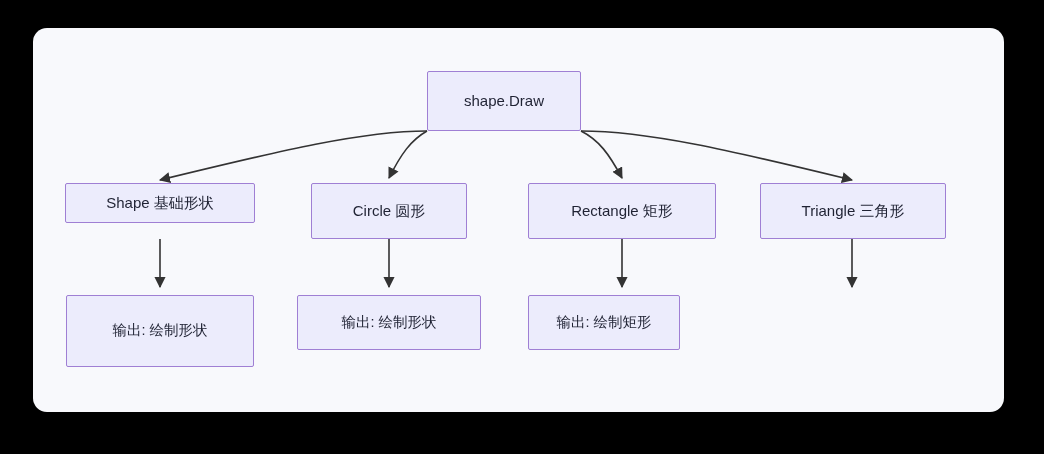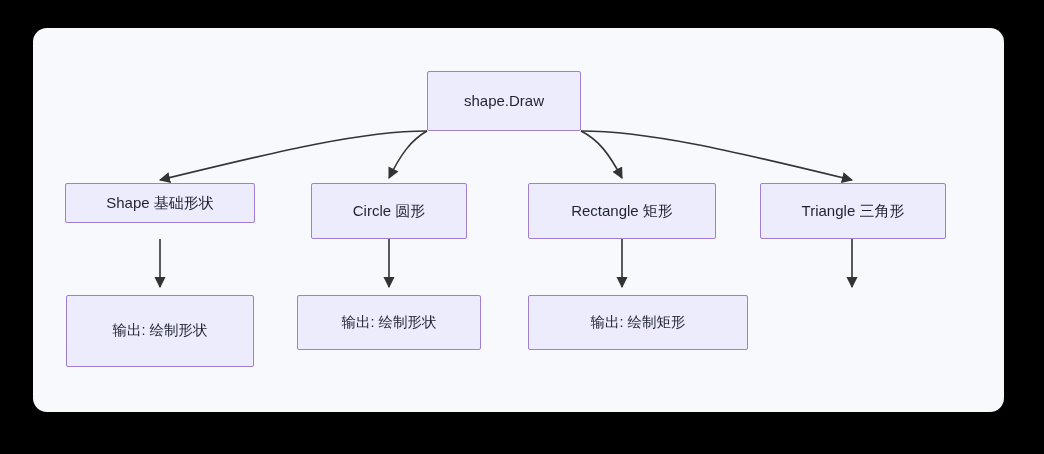--- a/index.html
+++ b/index.html
@@ -101,19 +101,19 @@
       <div class="node" style="left:727px; top:155px; width:186px; height:56px;">
         <span>Triangle 三角形</span>
       </div>
 
       <div class="node output" style="left:33px; top:267px; width:188px; height:72px;">
         <span>输出: 绘制形状</span>
       </div>
       <div class="node output" style="left:264px; top:267px; width:184px; height:55px;">
         <span>输出: 绘制形状</span>
       </div>
-      <div class="node output" style="left:495px; top:267px; width:220px; height:55px;">
+      <div class="node output" style="left:495px; top:267px; width:152px; height:55px;">
         <span>输出: 绘制矩形</span>
       </div>
 
     </div>
   </div>
 </div>
 
 </body></html>

